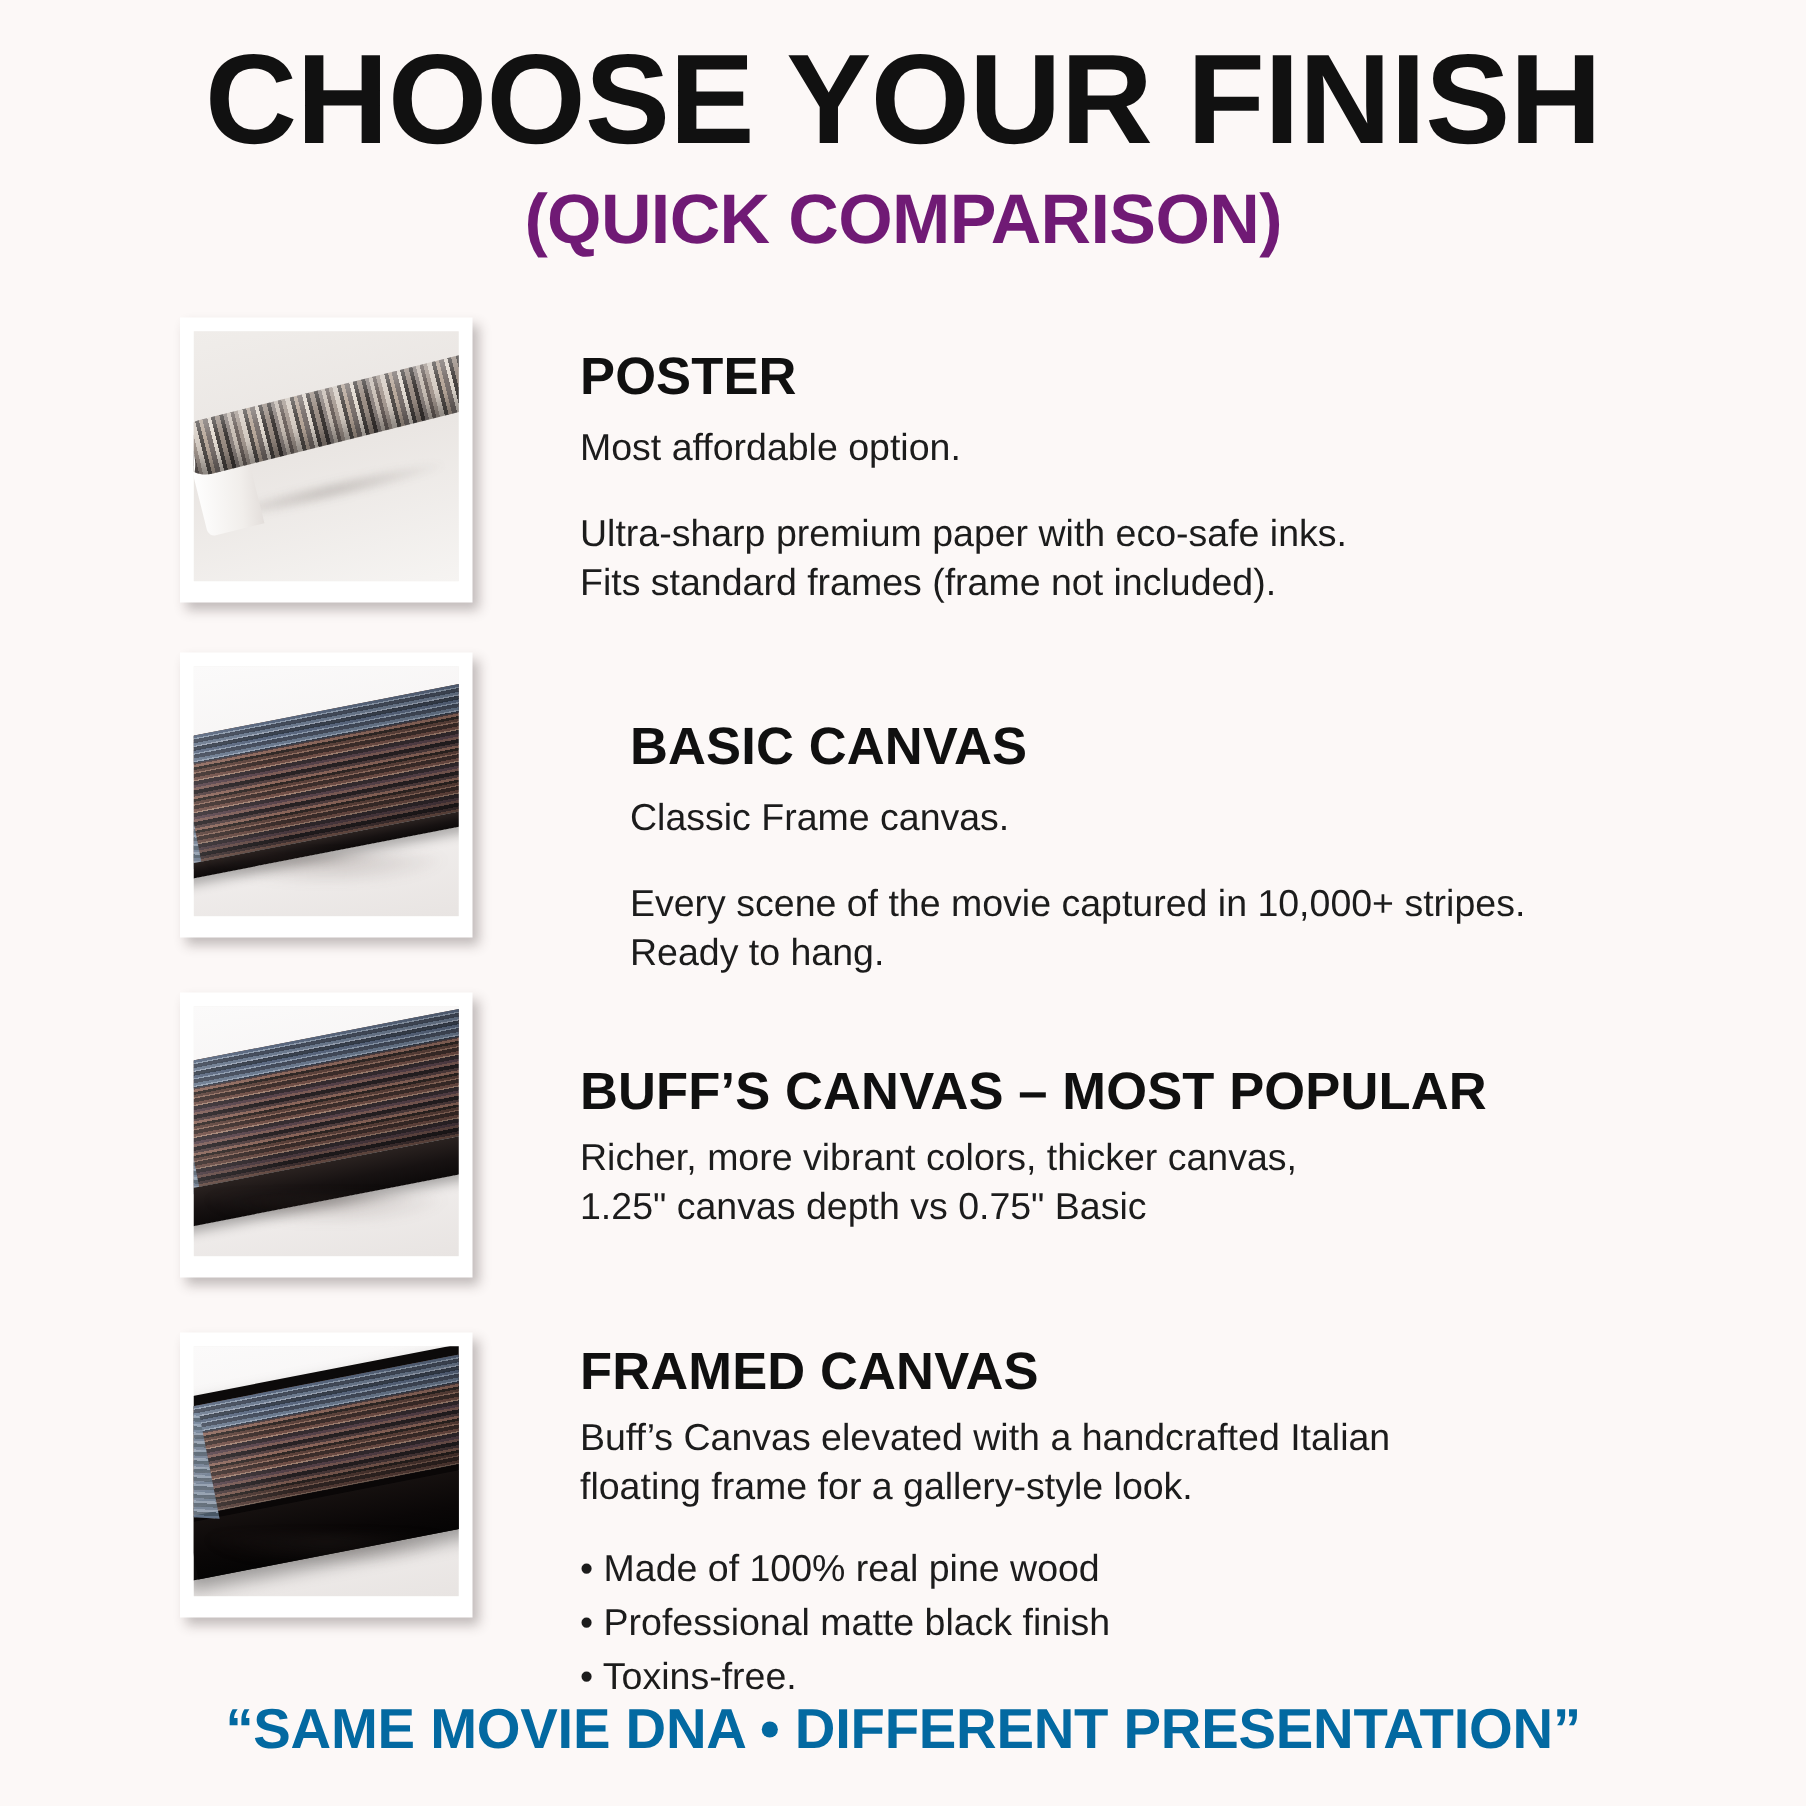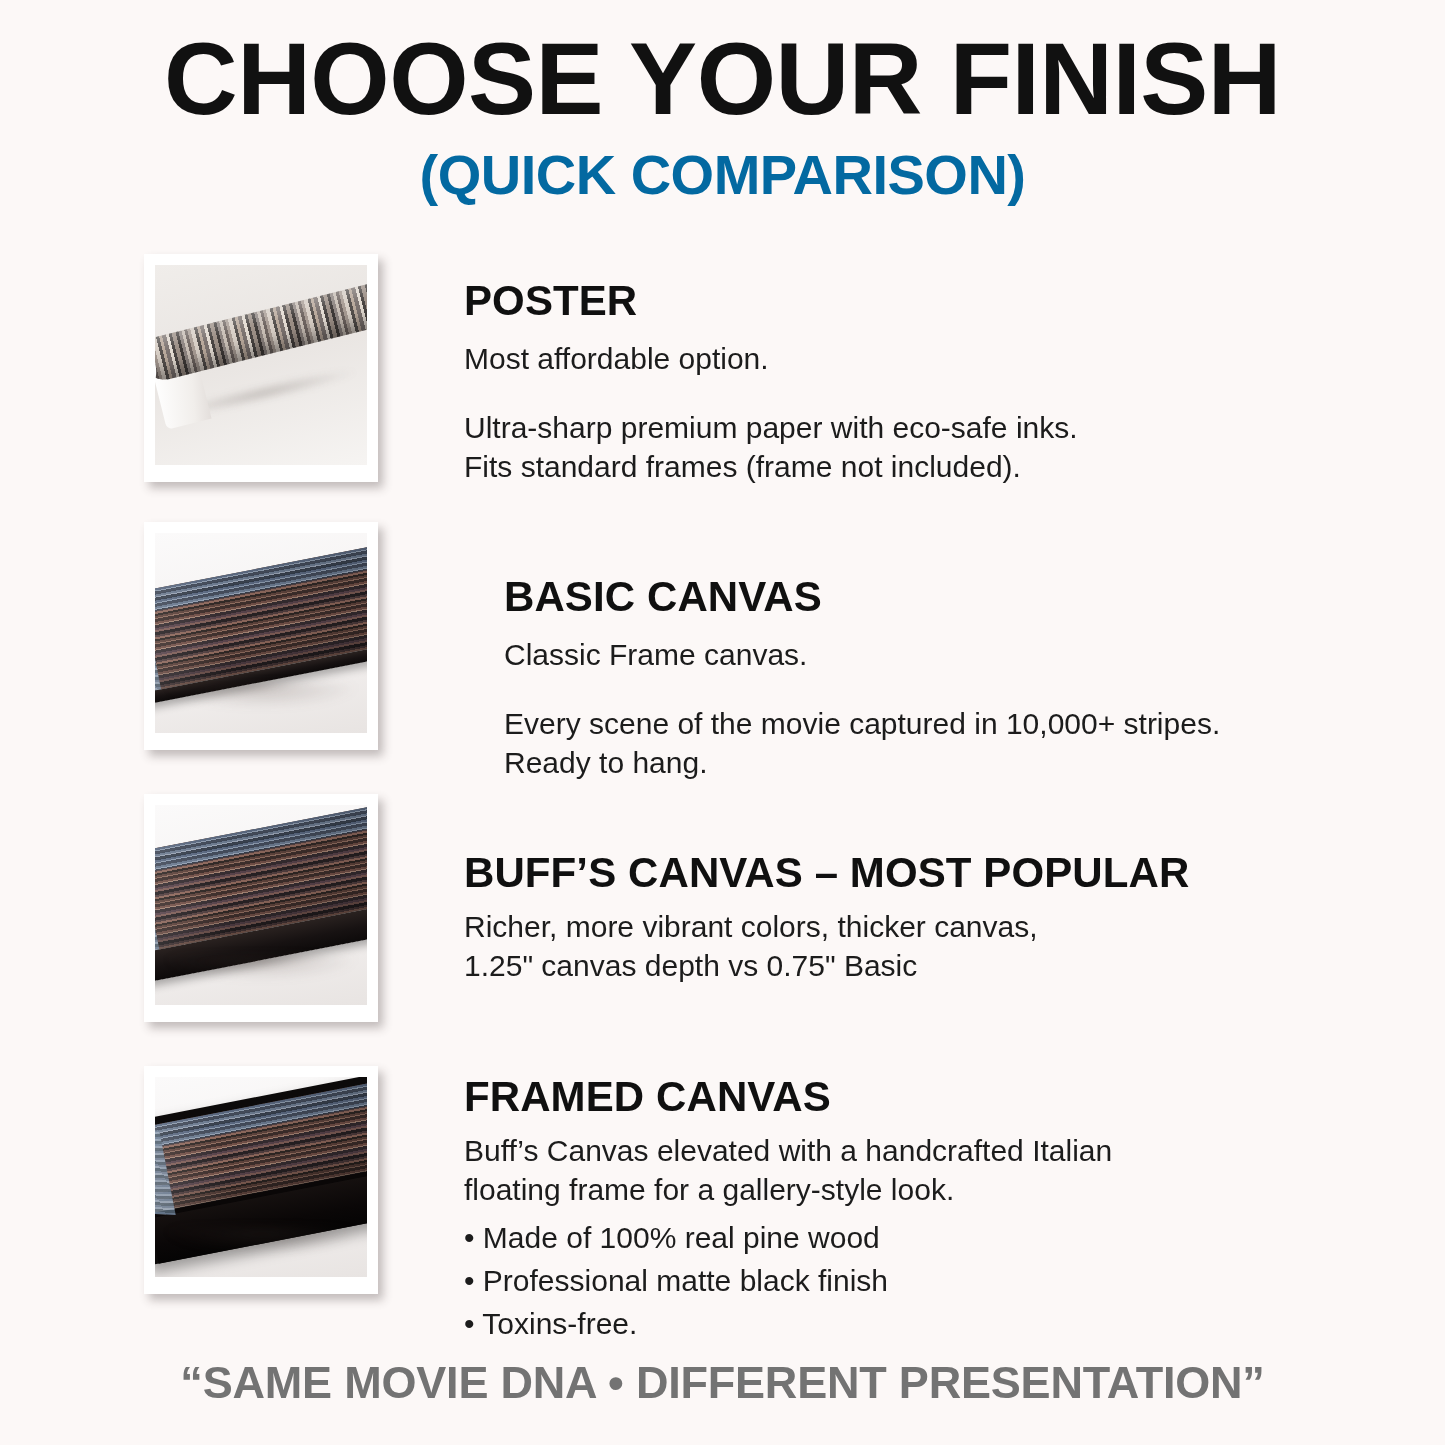--- a/index.html
+++ b/index.html
@@ -33,21 +33,21 @@
     letter-spacing: -0.5px;
     color: #111111;
     line-height: 1.04;
     white-space: nowrap;
   }
   .title-sub {
     margin-top: 14px;
     font-size: 56px;
     font-weight: 700;
     letter-spacing: -0.5px;
-    color: #0369a1;
+    color: #701a75;
     line-height: 1.05;
     white-space: nowrap;
   }
 
   
   .rows {
     position: absolute;
     top: 252px;
     left: 0;
     width: 1445px;
@@ -259,40 +259,40 @@
   .sec-body {
     margin-top: 30px;
     font-size: 30px;
     font-weight: 400;
     color: #1c1c1c;
     line-height: 1.30;
   }
   .sec-body.tight { margin-top: 12px; }
   .sec-body p { margin: 0; }
   .bullets {
-    margin-top: 8px;
+    margin-top: 26px;
     font-size: 30px;
     font-weight: 400;
     color: #1c1c1c;
     line-height: 1.42;
     list-style: none;
   }
   .bullets li { white-space: nowrap; }
 
   
   .footer {
     position: absolute;
     left: 0;
     top: 1357px;
     width: 1445px;
     text-align: center;
     font-size: 45px;
     font-weight: 700;
     letter-spacing: -0.2px;
-    color: #737373;
+    color: #0369a1;
     white-space: nowrap;
   }
 </style>
 </head>
 <body>
 
 <div class="page">
 
   <div class="header">
     <div class="title-main">CHOOSE YOUR FINISH</div>

